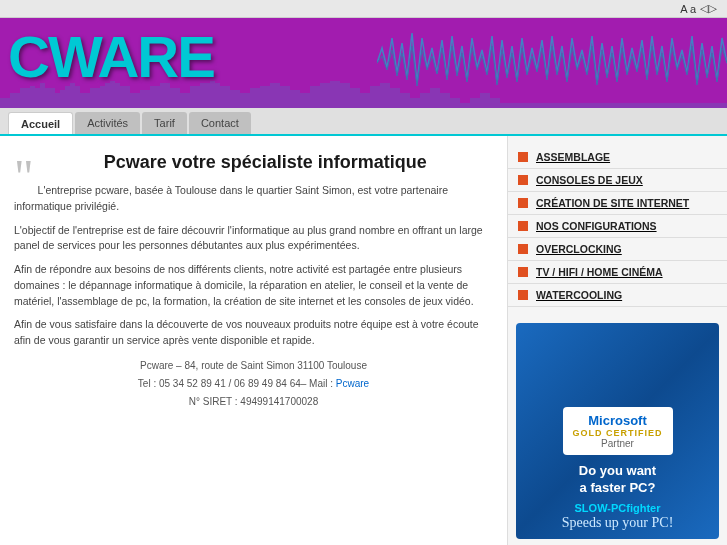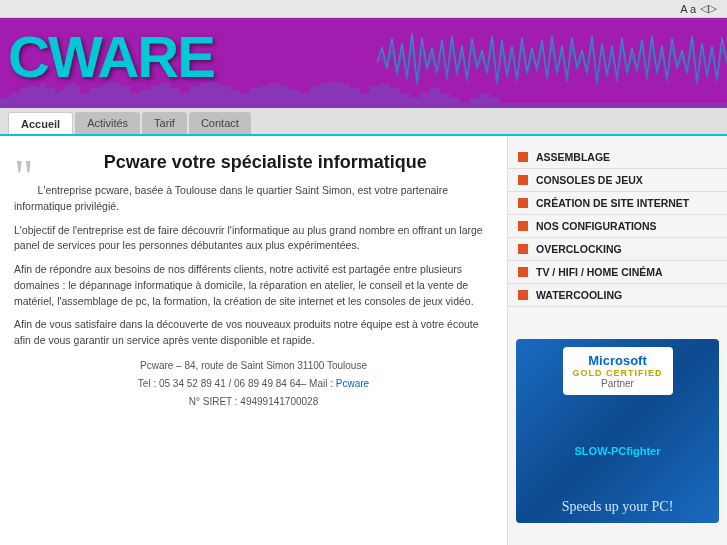--- a/index.html
+++ b/index.html
@@ -169,20 +169,21 @@
       width: 220px;
       background: #f5f5f5;
       border-left: 1px solid #ddd;
       display: flex;
       flex-direction: column;
     }
 
     
     #sidebar-menu {
       padding: 10px 0;
+      text-decoration: underline;
     }
 
     .sidebar-item {
       display: flex;
       align-items: center;
       padding: 5px 10px;
       font-size: 10.5px;
       font-weight: bold;
       color: #222;
       border-bottom: 1px solid #ddd;
@@ -191,31 +192,31 @@
     .sidebar-dot {
       width: 10px;
       height: 10px;
       background: #e05020;
       margin-right: 8px;
       flex-shrink: 0;
     }
 
     
     #ad-banner {
-      margin: 22px 8px;
+      margin: 6px 8px;
       background: linear-gradient(135deg, #1a6abf 0%, #0d4a8f 50%, #1a6abf 100%);
       border-radius: 4px;
       padding: 8px;
       text-align: center;
       color: #fff;
       flex: 1;
       display: flex;
       flex-direction: column;
       align-items: center;
-      justify-content: space-between;
+      justify-content: flex-end;
       min-height: 150px;
     }
 
     #microsoft-logo-area {
       background: #fff;
       border-radius: 4px;
       padding: 6px 10px;
       margin-bottom: 8px;
       text-align: center;
     }
@@ -340,19 +341,20 @@
           <span>WATERCOOLING</span>
         </div>
       </div>
 
       <div id="ad-banner">
         <div id="microsoft-logo-area">
           <div id="microsoft-text">Microsoft</div>
           <div id="gold-certified">GOLD CERTIFIED</div>
           <div id="partner-text">Partner</div>
         </div>
+        <div id="ad-headline1">Do you want<br>a faster PC?</div>
         <div id="ad-headline2">SLOW-PCfighter</div>
         <div id="ad-headline3">Speeds up your PC!</div>
       </div>
 
     </div>
   </div>
 </div>
 
 </body></html>

